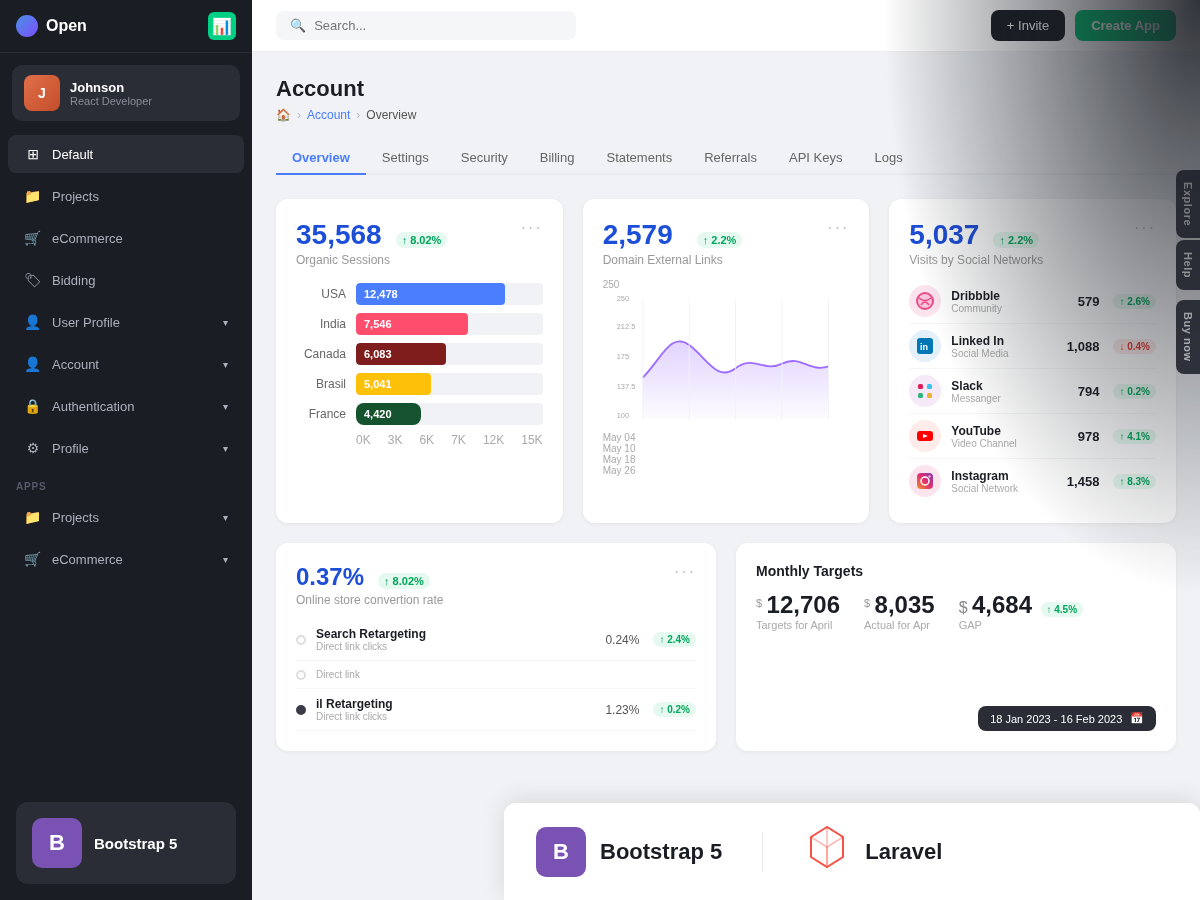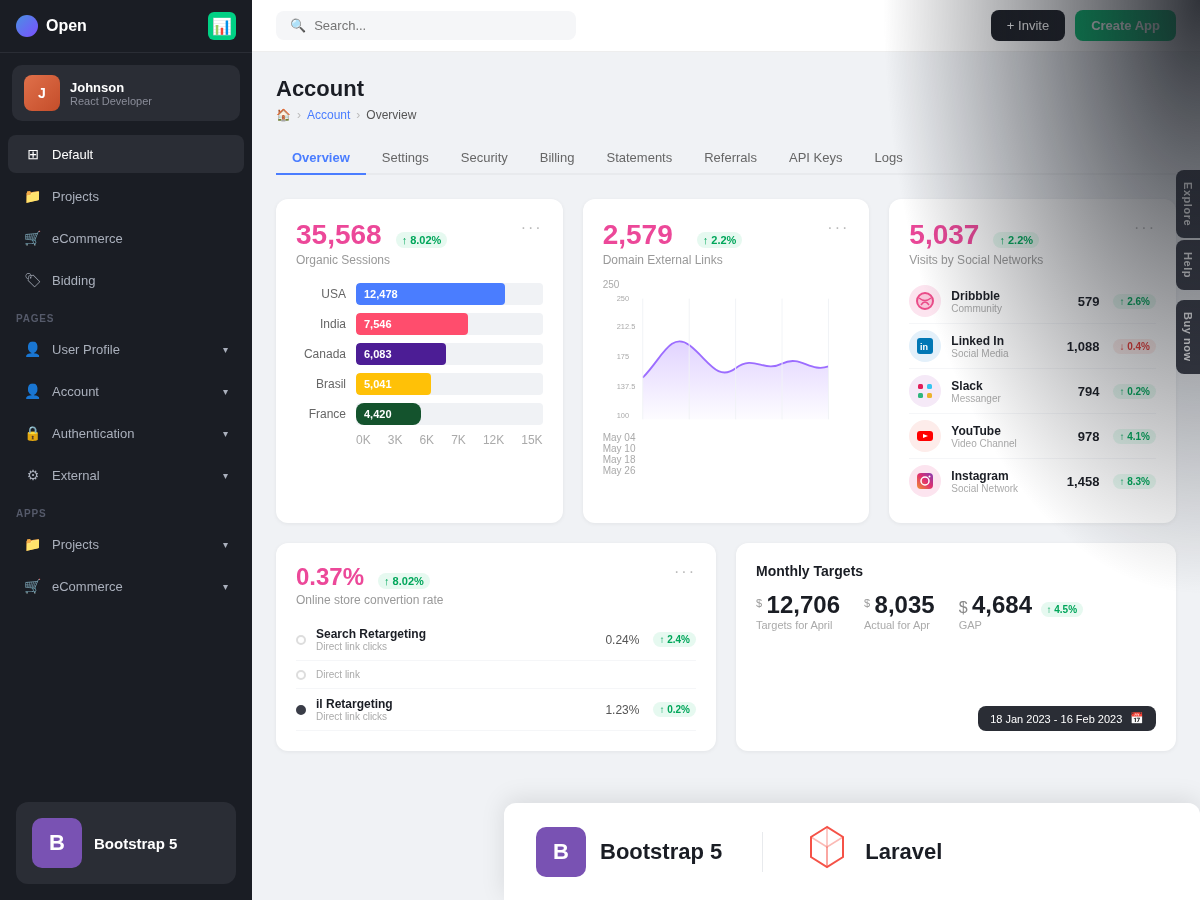--- a/index.html
+++ b/index.html
@@ -50,36 +50,36 @@
 
     
     .tabs { display: flex; gap: 0; border-bottom: 2px solid #e8eaed; margin-bottom: 24px; }
     .tab { padding: 8px 16px; font-size: 13px; cursor: pointer; color: #666; border-bottom: 2px solid transparent; margin-bottom: -2px; transition: color 0.15s; }
     .tab.active { color: #4a7dff; border-bottom-color: #4a7dff; font-weight: 600; }
 
     
     .cards-row { display: grid; grid-template-columns: 1fr 1fr 1fr; gap: 20px; margin-bottom: 20px; }
     .card { background: #fff; border-radius: 12px; padding: 20px; box-shadow: 0 1px 4px rgba(0,0,0,0.06); }
     .card-header-row { display: flex; align-items: flex-start; justify-content: space-between; margin-bottom: 6px; }
-    .metric-value { font-size: 28px; font-weight: 700; color: #ec4899; }
+    .metric-value { font-size: 28px; font-weight: 700; color: #1d4ed8; }
     .metric-badge { display: inline-flex; align-items: center; gap: 2px; font-size: 11px; font-weight: 600; padding: 2px 6px; border-radius: 12px; margin-left: 8px; }
     .badge-green { background: #e6f9f0; color: #00a65a; }
     .badge-red { background: #fdecea; color: #e53935; }
     .metric-label { font-size: 12px; color: #999; margin-top: 2px; }
     .more-btn { color: #bbb; cursor: pointer; font-size: 16px; letter-spacing: 2px; }
 
     
     .bar-chart { margin-top: 16px; }
     .bar-row { display: flex; align-items: center; gap: 10px; margin-bottom: 8px; font-size: 12px; }
     .bar-label { width: 50px; text-align: right; color: #666; flex-shrink: 0; }
     .bar-track { flex: 1; height: 22px; background: #f0f2f5; border-radius: 4px; overflow: hidden; position: relative; }
     .bar-fill { height: 100%; border-radius: 4px; display: flex; align-items: center; padding-left: 8px; font-size: 11px; font-weight: 600; color: #fff; }
     .bar-blue { background: #4a7dff; }
     .bar-red { background: #ff4d6d; }
-    .bar-green { background: #4c1d95; }
+    .bar-green { background: #7f1d1d; }
     .bar-yellow { background: #ffc107; }
     .bar-purple { background: #14532d; border-radius: 8px; }
     .chart-axis { display: flex; justify-content: space-between; font-size: 12px; color: #aaa; margin-top: 4px; padding-left: 60px; }
 
     
     .line-chart-container { margin-top: 12px; position: relative; }
     .line-chart-container svg { width: 100%; }
     .chart-dates { display: flex; justify-content: space-between; font-size: 10px; color: #aaa; padding: 4px 0; flex-direction: column; }
 
     
@@ -163,40 +163,39 @@
   </div>
   <div class="nav-item">
     <span class="nav-icon">🛒</span>
     <span>eCommerce</span>
   </div>
   <div class="nav-item">
     <span class="nav-icon">🏷</span>
     <span>Bidding</span>
   </div>
 
-  <div class="section-label">PAGES</div>
 
   <div class="nav-item">
     <span class="nav-icon">👤</span>
     <span>User Profile</span>
     <span class="chevron">▾</span>
   </div>
   <div class="nav-item">
     <span class="nav-icon">👤</span>
     <span>Account</span>
     <span class="chevron">▾</span>
   </div>
   <div class="nav-item">
     <span class="nav-icon">🔒</span>
     <span>Authentication</span>
     <span class="chevron">▾</span>
   </div>
   <div class="nav-item">
     <span class="nav-icon">⚙</span>
-    <span>External</span>
+    <span>Profile</span>
     <span class="chevron">▾</span>
   </div>
 
   <div class="section-label">APPS</div>
 
   <div class="nav-item">
     <span class="nav-icon">📁</span>
     <span>Projects</span>
     <span class="chevron">▾</span>
   </div>

